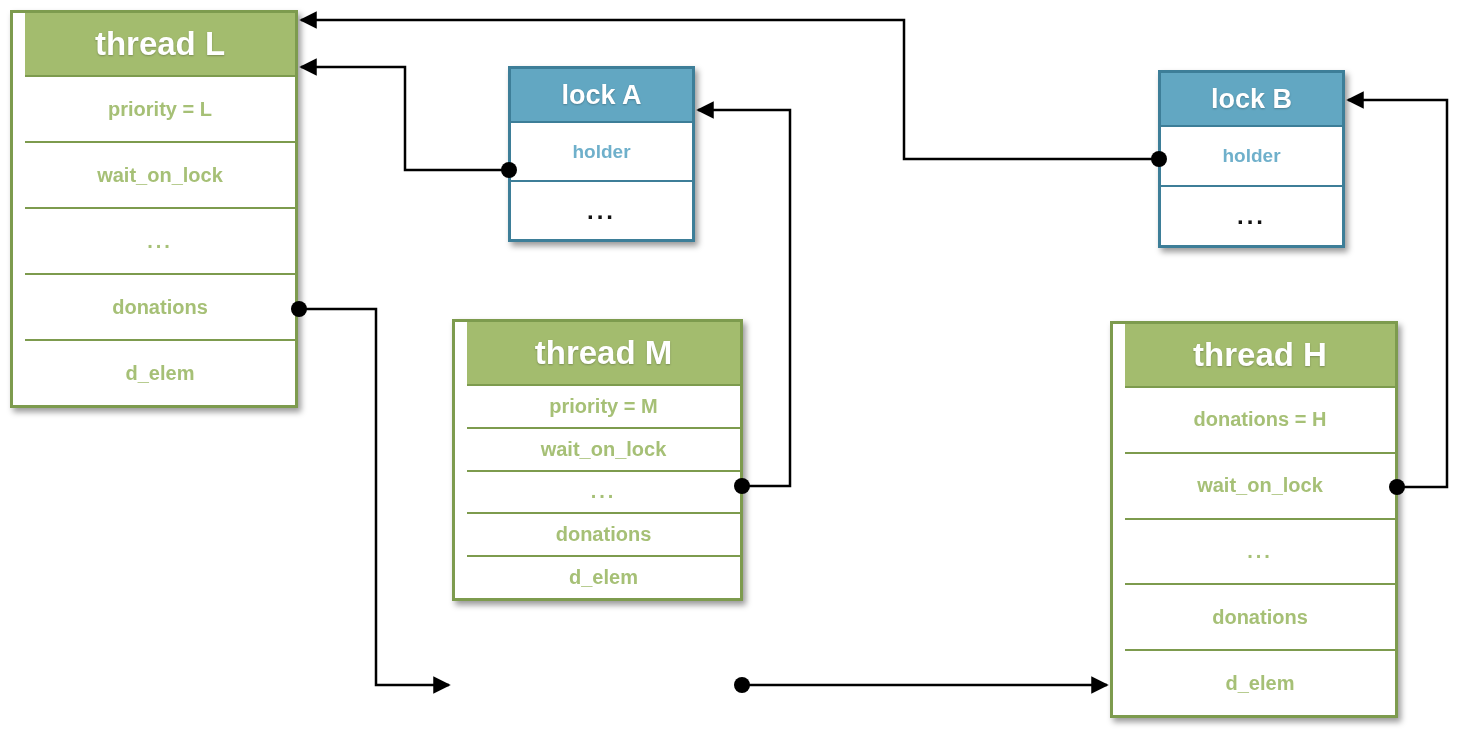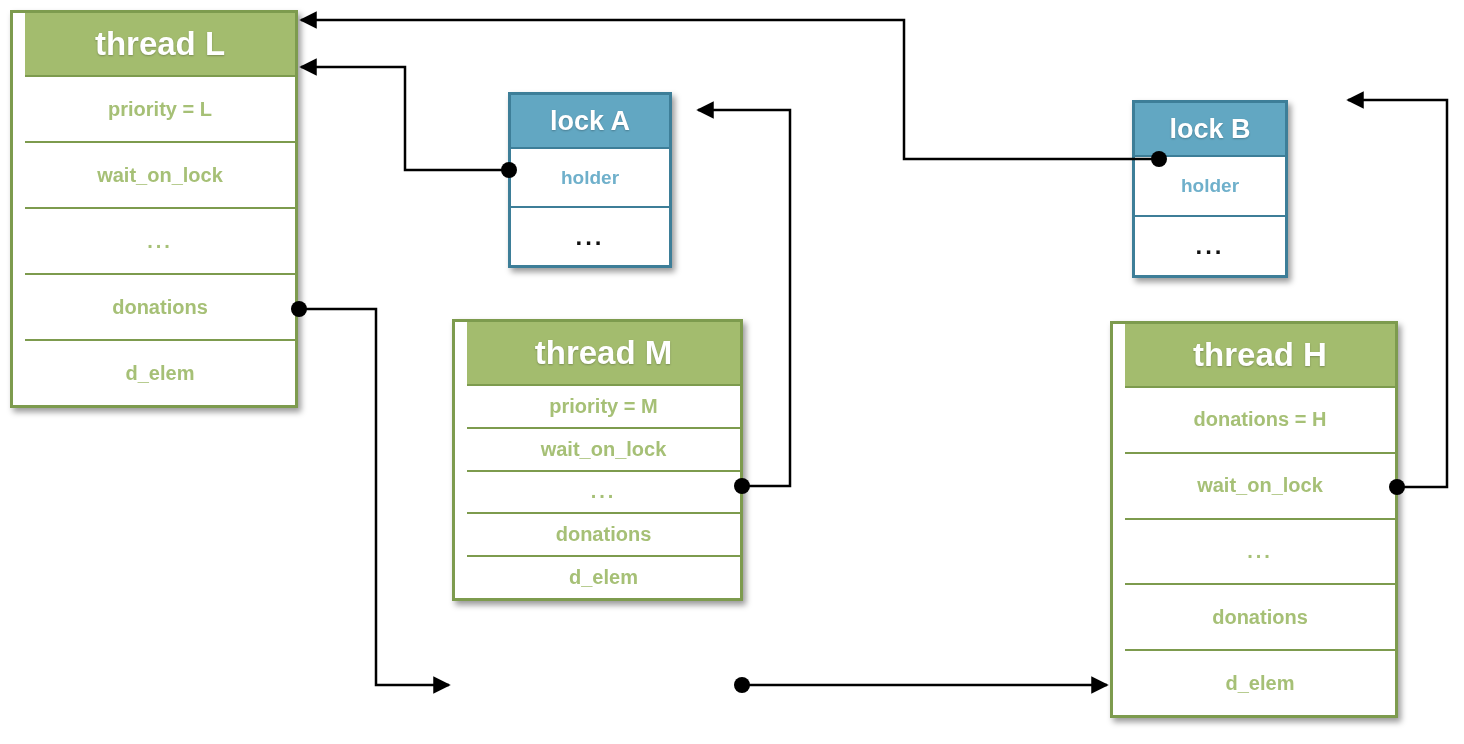--- a/index.html
+++ b/index.html
@@ -57,22 +57,22 @@
   .lock .row {
     border-top: 2px solid var(--blue-border);
     color: var(--blue-text);
     font-size: 19px;
   }
   .row.ellipsis { letter-spacing: 3px; }
   .lock .row.ellipsis { color: var(--lock-ellipsis); font-size: 24px; }
 
   
   #thread-l { left: 10px;   top: 10px;  width: 288px; height: 398px; }
-  #lock-a   { left: 508px;  top: 92px;  width: 164px; height: 176px; }
-  #lock-b   { left: 1132px; top: 70px;  width: 156px; height: 178px; margin-top: 30px; }
+  #lock-a   { left: 508px;  top: 66px;  width: 187px; height: 176px; }
+  #lock-b   { left: 1158px; top: 70px;  width: 187px; height: 178px; }
   #thread-m { left: 452px;  top: 319px; width: 291px; height: 282px; }
   #thread-h { left: 1110px; top: 321px; width: 288px; height: 397px; text-align: center; }
 
   #connectors {
     position: absolute;
     left: 0; top: 0;
     width: 1464px; height: 744px;
     pointer-events: none;
     z-index: 5;
   }

